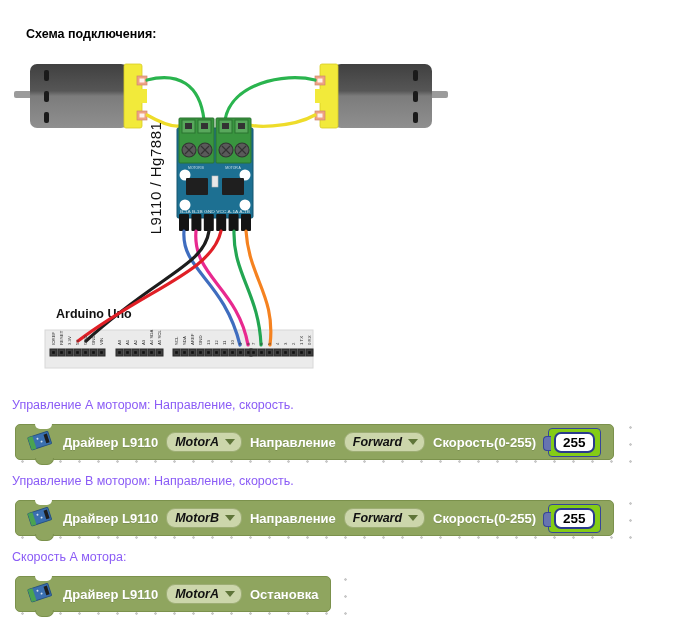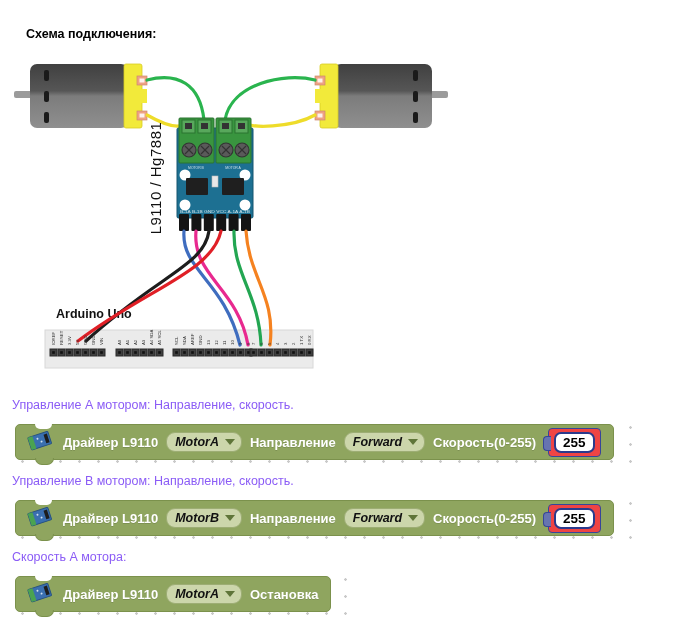--- a/index.html
+++ b/index.html
@@ -54,21 +54,21 @@
     cursor:pointer;
     font-style:italic;
   }
   .dd-text{font-weight:bold;font-size:12.5px;color:#111;white-space:nowrap;}
   .dd-arrow{
     width:0;height:0;border-left:5px solid transparent;
     border-right:5px solid transparent;border-top:6px solid #5f7539;
   }
   .value-slot{
     position:relative;display:inline-flex;align-items:center;margin-left:4px;
-    background:#ef4444;border:1px solid #36459a;border-radius:4px;padding:3px 5px;
+    background:#84cc16;border:1px solid #36459a;border-radius:4px;padding:3px 5px;
     cursor:pointer;
   }
   .value-slot::before{ 
     content:'';position:absolute;left:-6px;top:7px;width:7px;height:13px;
     background:#6774b0;border:1px solid #36459a;border-right:none;
     border-radius:4px 0 0 4px;
   }
   .value-box{
     background:#fff;border:2px solid #2a3a8c;border-radius:7px;padding:0 7px;
     font-weight:bold;font-size:13.5px;color:#000;line-height:17px;

